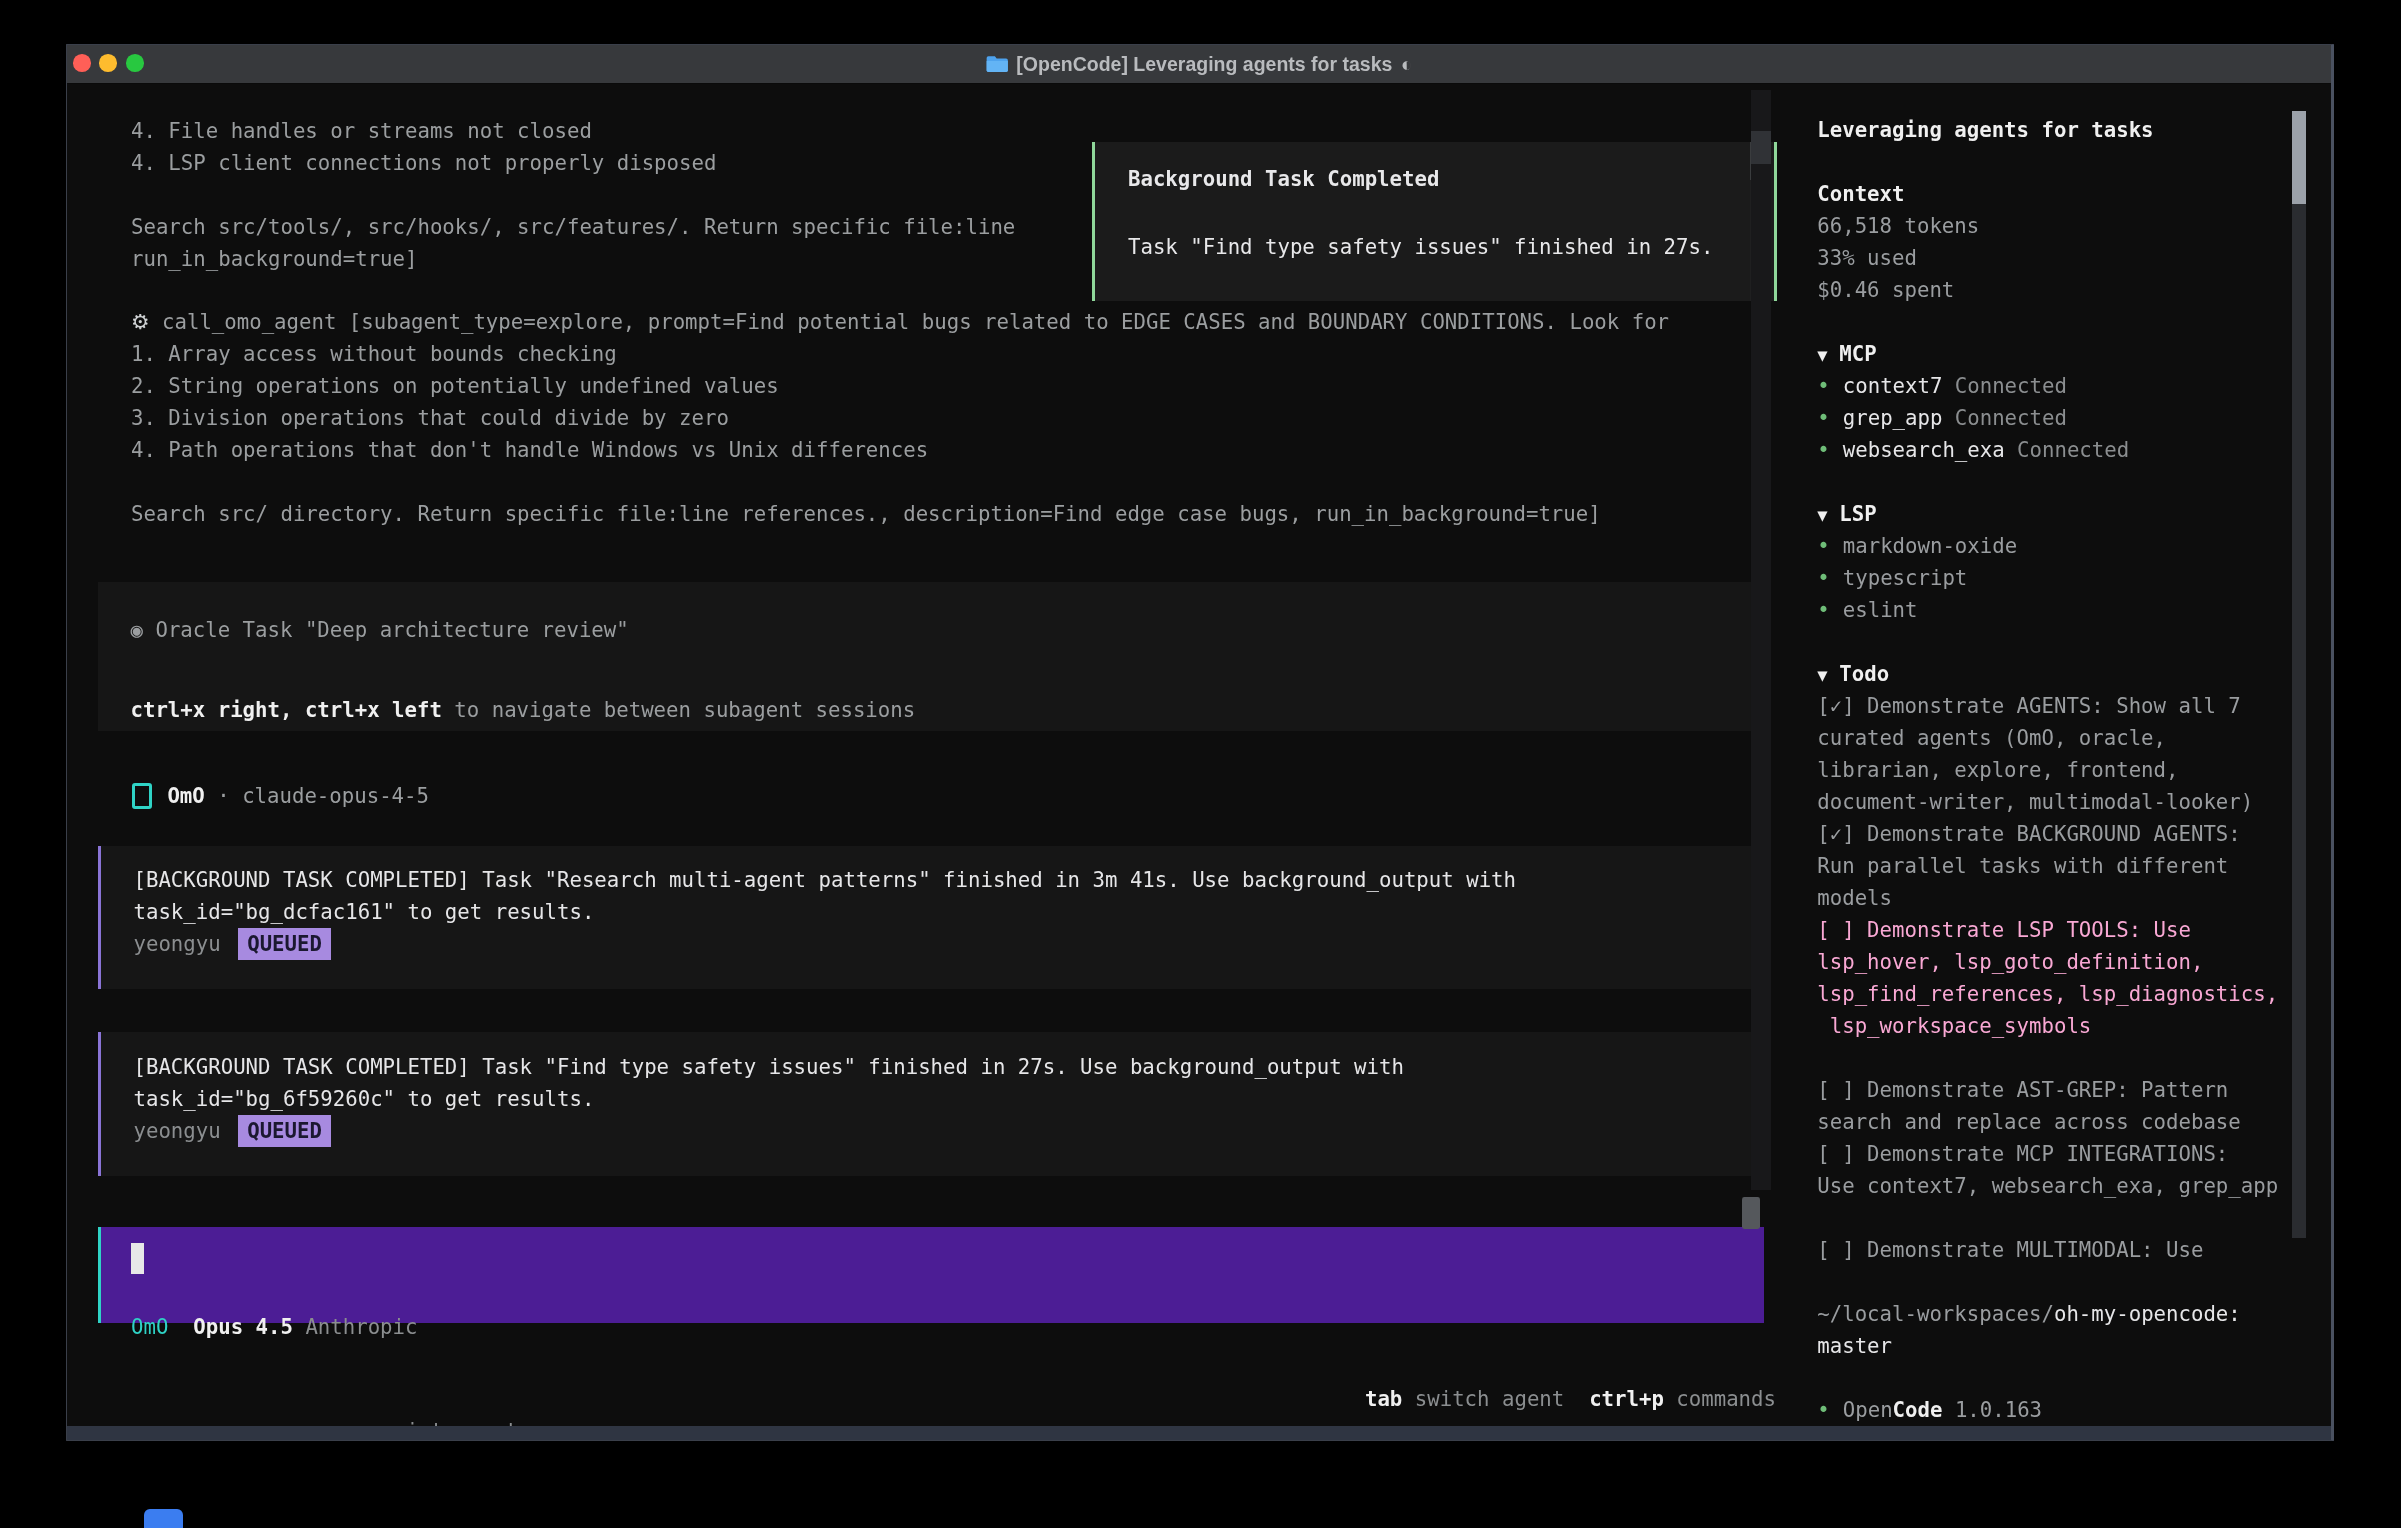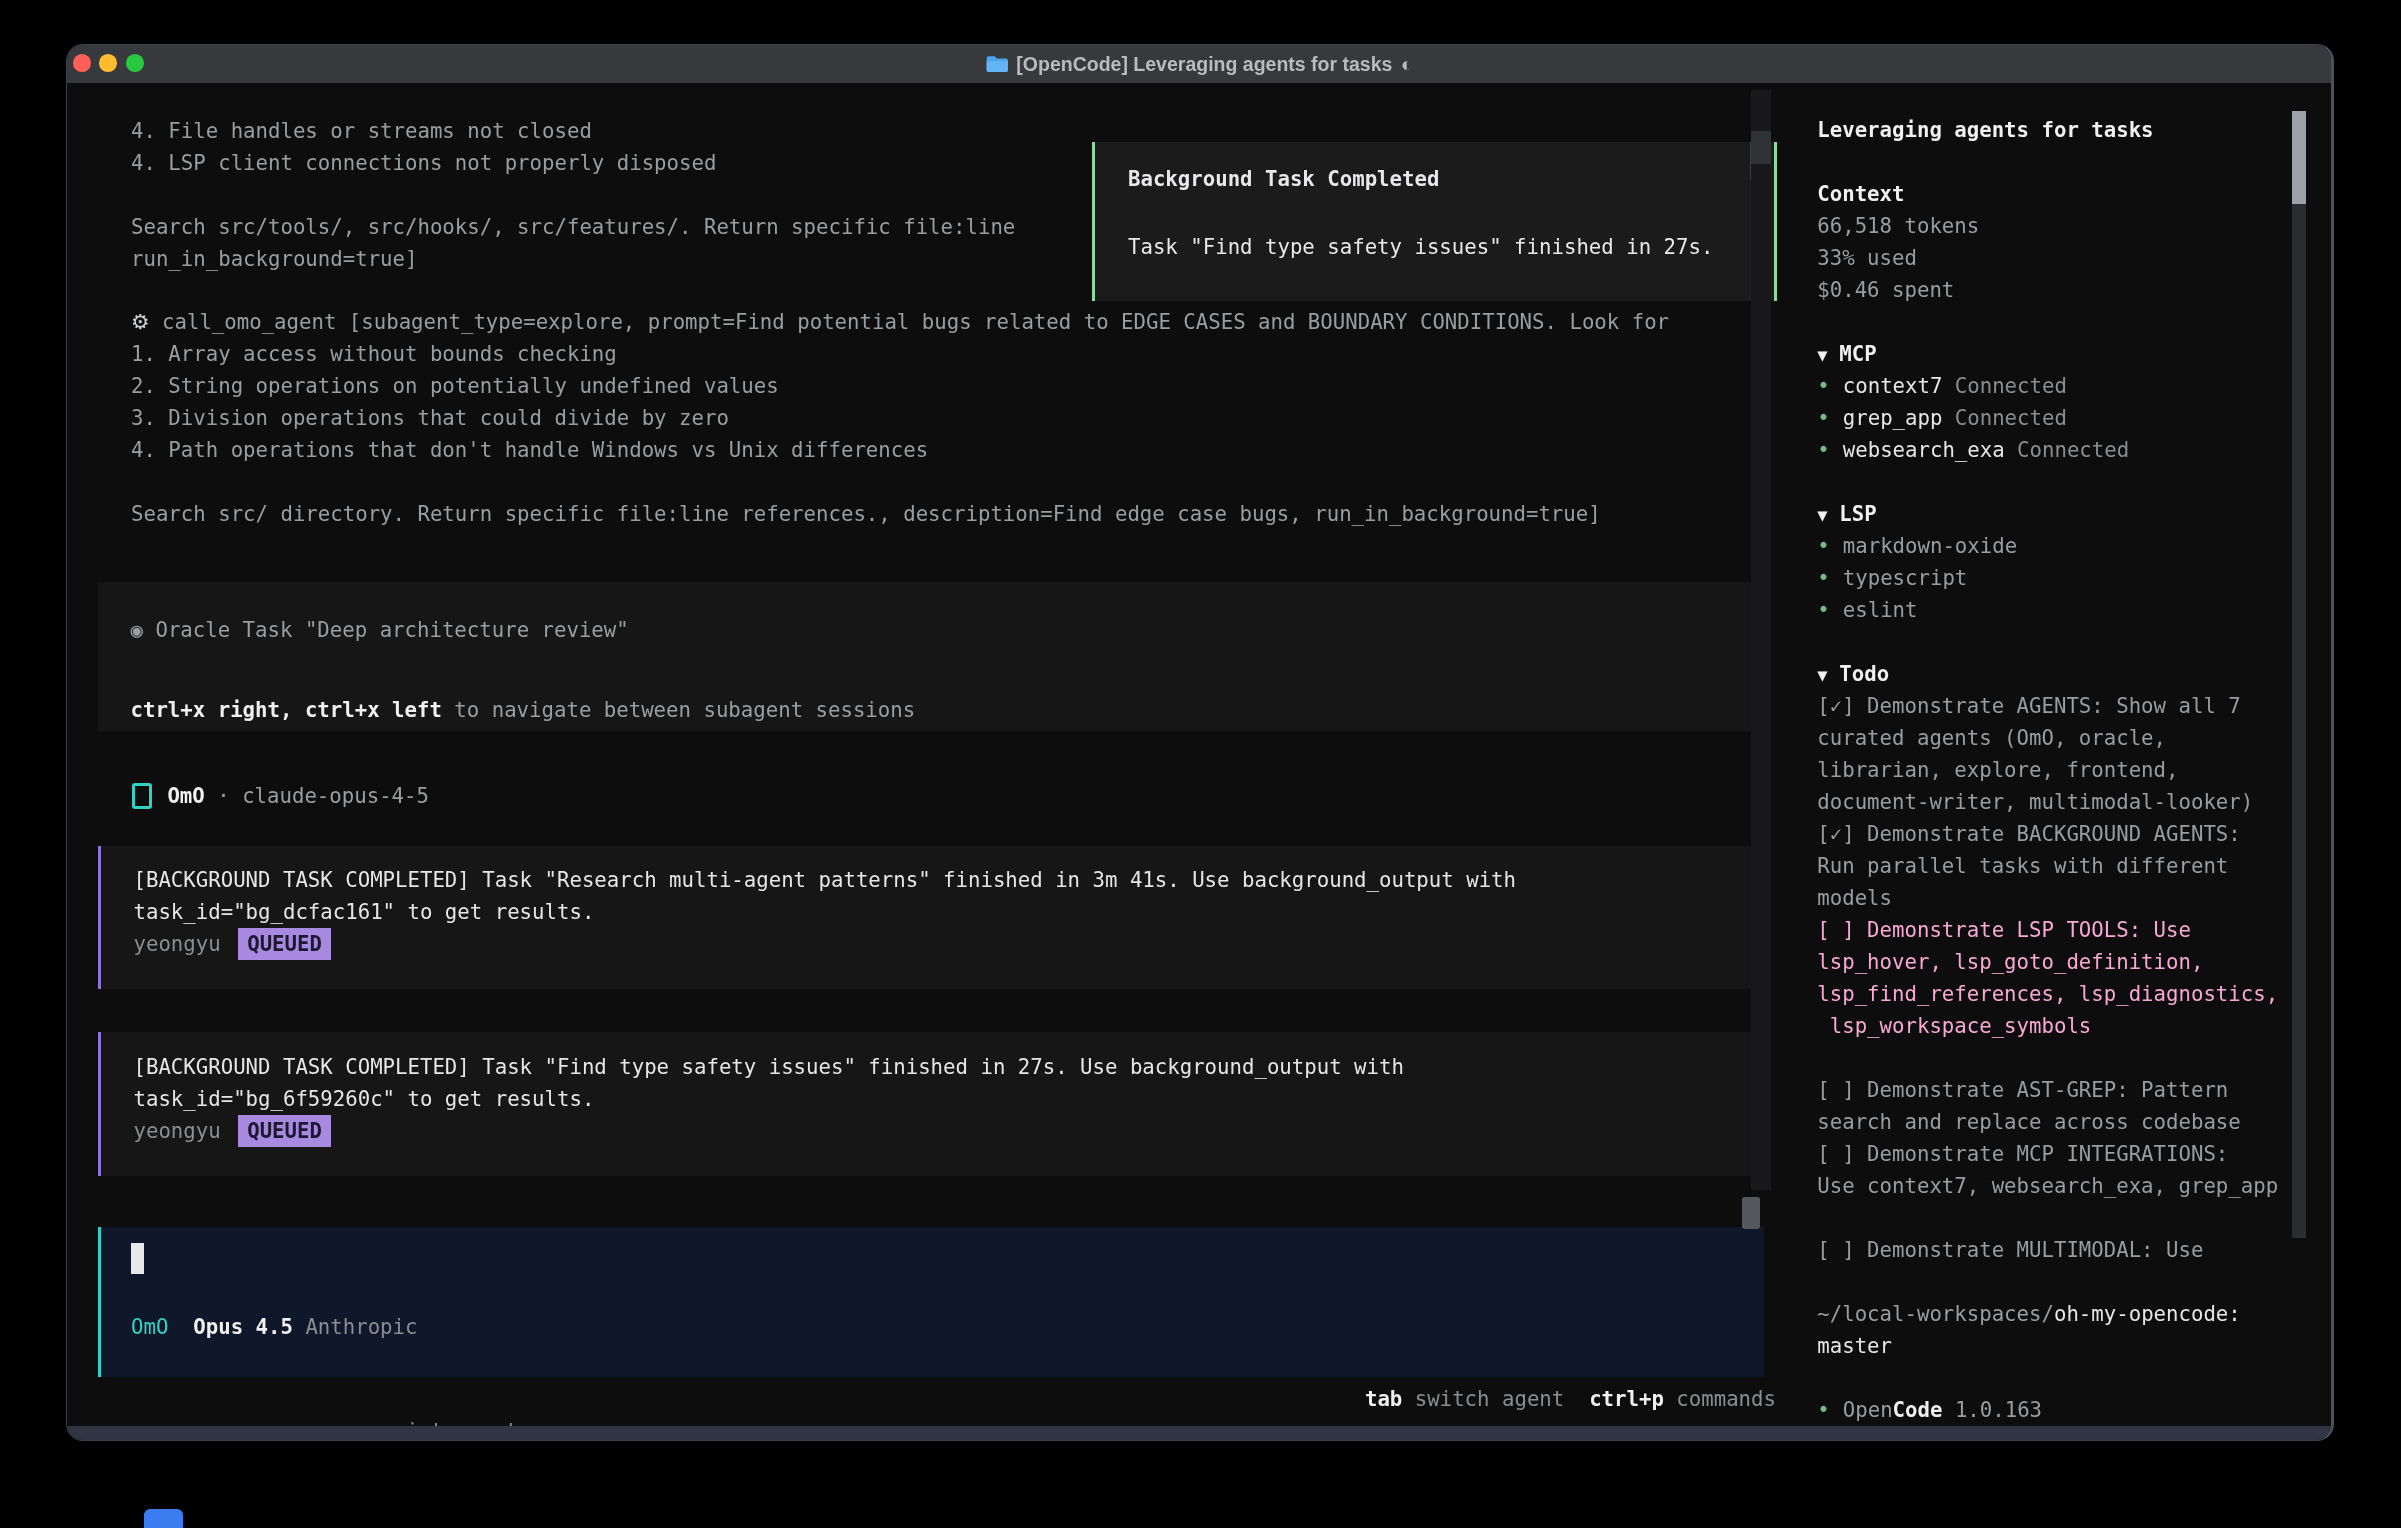--- a/index.html
+++ b/index.html
@@ -1,20 +1,20 @@
 <!DOCTYPE html>
 <html style="font-size:9.5px"><head>
 <meta charset="utf-8">
 <style>
   * { margin:0; padding:0; box-sizing:border-box; }
   html,body { background:#000; }
   #screen { position:relative; width:2401px; height:1528px; background:#000; overflow:hidden;
             font-family:"DejaVu Sans Mono", monospace; font-size:20.7px; color:#e4e4e6; }
   #window { position:absolute; left:66px; top:44px; width:2268px; height:1397px;
-            background:#0d0d0d; border-radius:17px; overflow:hidden;
+            background:#0d0d0d; border-radius:1px; overflow:hidden;
             border:1.2px solid #3a3f4a; border-right:3.5px solid #4a5160; }
   
   #titlebar { position:absolute; left:0; top:0; right:0; height:39px; background:#37393c;
               border-bottom:1.2px solid #0a0a0a; display:flex; align-items:center; justify-content:center; }
   .lights { position:absolute; left:5.9px; top:8.9px; display:flex; gap:8.9px; }
   .light { width:17.7px; height:17.7px; border-radius:50%; }
   .light.red{ background:#ff5f57; } .light.yellow{ background:#febc2e; } .light.green{ background:#28c840; }
   .title-wrap { display:flex; align-items:center; gap:8.3px;
                 font-family:"Liberation Sans", sans-serif; font-weight:bold; font-size:19.5px; color:#b9bbbe; }
   .folder-svg { display:block; }
@@ -41,21 +41,21 @@
   
   #agent-header { position:absolute; left:65px; top:696px; height:32px; display:flex; align-items:center; }
   .omo-icon { width:20px; height:26px; border:3px solid #2fd3c6; border-radius:3px; padding:2.4px; margin-right:15.4px; }
   .omo-icon-fill { width:100%; height:100%; background:#2fd3c6; border-radius:1.2px; }
   
   #tasks { position:absolute; left:31px; top:762px; width:1665px; }
   .task-box { background:#161616; border-left:3px solid #8a74d6; padding:18.3px 0 29px 32.5px; margin-bottom:43px; }
   .task-box .tline { color:#e6e6e8; }
   .badge { display:inline-block; background:#a78ae0; color:#1b1830; font-weight:bold; padding:0 9.5px; margin-left:17px; }
   
-  #input-box { position:absolute; left:31px; top:1143px; width:1666px; height:150px; background:#0f172a;
+  #input-box { position:absolute; left:31px; top:1143px; width:1666px; height:96px; background:#4c1d95;
                border-left:3.5px solid #2fd3c6; }
   #cursor { position:absolute; left:30px; top:16px; width:13px; height:31px; background:#e8e8e8; }
   #input-meta { position:absolute; left:30px; top:84px; height:32px; line-height:32px; white-space:pre; }
   .teal { color:#2fd3c6; }
   
   #status-bar { position:absolute; left:40px; top:1299px; width:1669px; height:32px; line-height:32px; white-space:pre; }
   #status-right { position:absolute; right:0; top:0; }
   .spinner { color:#237a74; letter-spacing:0px; }
   
   #main-scroll-track { position:absolute; left:1684px; top:5.9px; width:20px; height:1100px; background:#18181a; }

